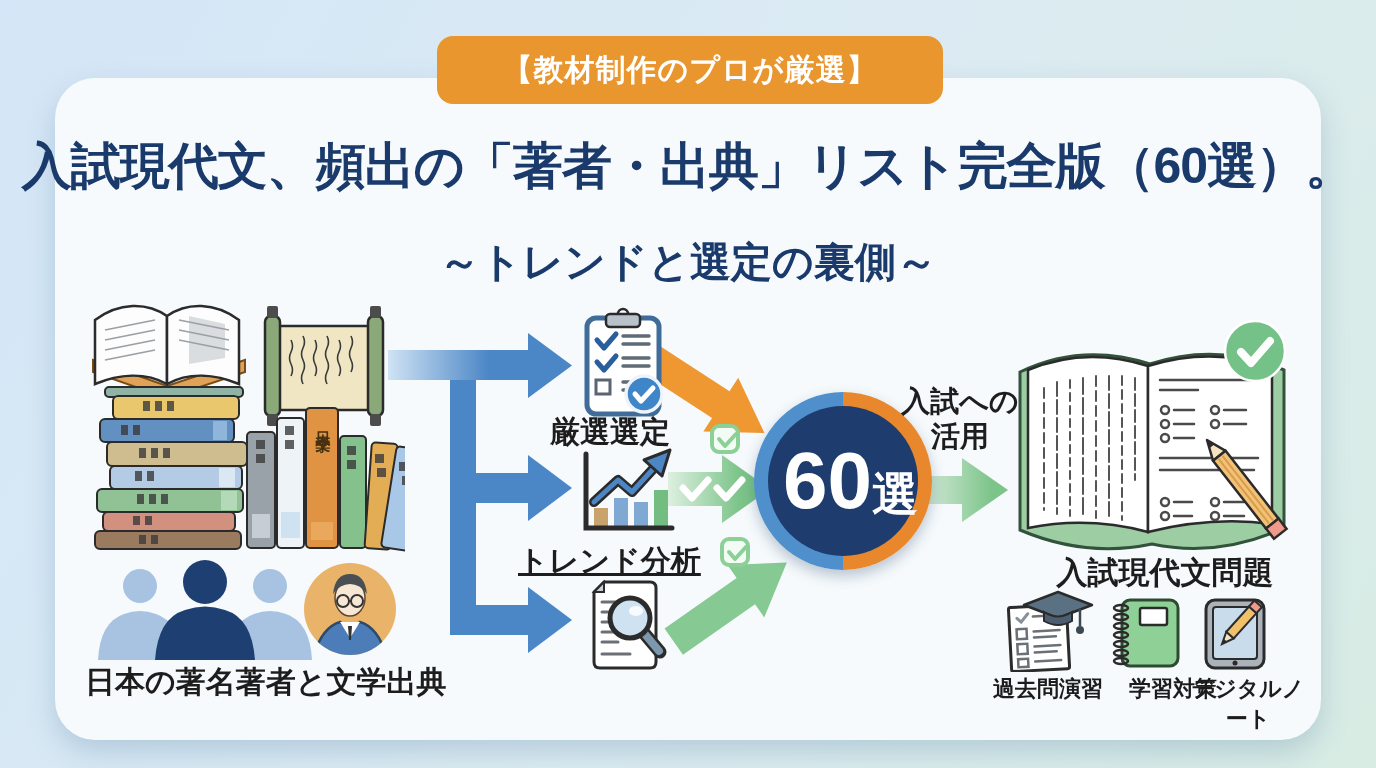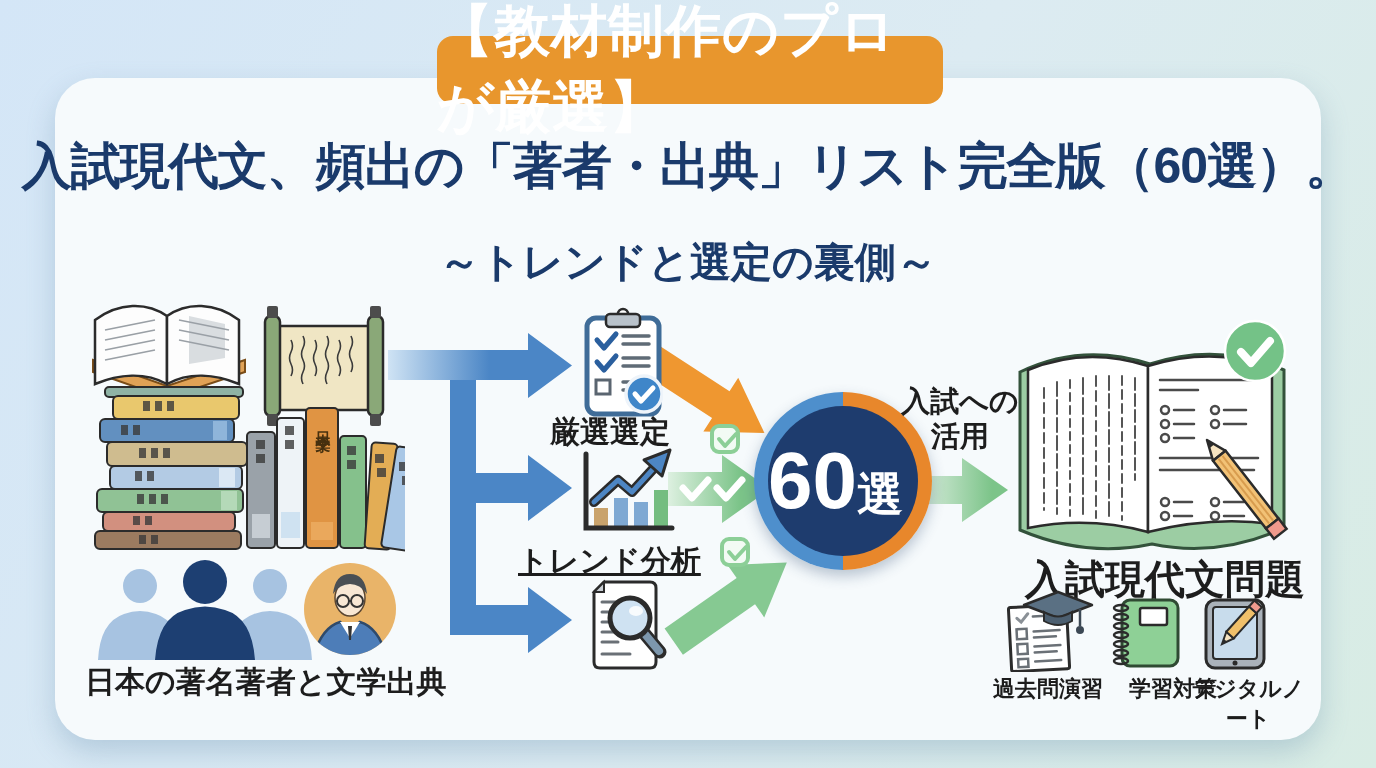--- a/index.html
+++ b/index.html
@@ -3,42 +3,42 @@
 <meta charset="utf-8">
 <style>
   html,body{margin:0;padding:0;}
   body{font-family:"Liberation Sans","DejaVu Sans",sans-serif;}
   .canvas{position:relative;width:1376px;height:768px;overflow:hidden;
     background:linear-gradient(120deg,#d4e6f7 0%,#dcebf2 55%,#d8ece4 100%);}
   .card{position:absolute;left:55px;top:78px;width:1266px;height:662px;
     background:#f6fafc;border-radius:40px;box-shadow:0 12px 28px rgba(100,140,170,.32);}
   .badge{position:absolute;left:437px;top:36px;width:506px;height:68px;
     background:#e8962d;border-radius:16px;display:flex;align-items:center;justify-content:center;
-    color:#ffffff;font-size:56px;font-weight:800;letter-spacing:1px;}
+    color:#ffffff;font-size:30px;font-weight:800;letter-spacing:1px;}
   .title{position:absolute;left:0;top:133px;width:100%;text-align:center;
     color:#1a3a6b;font-size:50px;font-weight:800;letter-spacing:-1px;}
   .subtitle{position:absolute;left:0;top:210px;width:100%;text-align:center;
     color:#1a3a6b;font-size:41px;font-weight:800;margin-top:25px;}
   .abs{position:absolute;}
   .caption{color:#1d1d1d;font-weight:800;}
   .left-caption{left:85px;top:662px;font-size:30px;}
   .step-label{color:#1d1d1d;font-size:30px;font-weight:800;}
   .label1{left:550px;top:412px;width:170px;}
   .label2{left:518px;top:541px;width:190px;text-decoration:underline;}
   .label3{left:548px;top:670px;width:165px;}
   .circle-ring{left:754px;top:392px;width:178px;height:178px;border-radius:50%;
     background:conic-gradient(#e8872b 0deg 180deg,#4e8fcc 180deg 360deg);
     box-shadow:0 6px 14px rgba(40,70,110,.3);}
   .circle-inner{position:absolute;left:14px;top:14px;width:150px;height:150px;border-radius:50%;
-    background:#1e3c6e;display:flex;align-items:center;justify-content:flex-start;}
+    background:#1e3c6e;display:flex;align-items:center;justify-content:flex-end;}
   .circle-inner .num{color:#fff;font-size:80px;font-weight:800;line-height:1;}
   .circle-inner .unit{color:#fff;font-size:46px;font-weight:800;line-height:1;margin-top:26px;}
   .usage{left:893px;top:384px;width:134px;text-align:center;font-size:29px;font-weight:700;
     color:#1d1d1d;line-height:1.2;white-space:pre-line;}
-  .right-caption{left:1025px;top:552px;width:280px;text-align:center;font-size:40px;}
+  .right-caption{left:1025px;top:552px;width:280px;text-align:center;font-size:31px;}
   .mini-label{color:#1c1c1c;font-size:22px;font-weight:700;text-align:center;top:674px;}
   .ml1{left:986px;width:124px;}
   .ml2{left:1126px;width:94px;}
   .ml3{left:1184px;width:128px;}
   .spine-text{left:313px;top:420px;writing-mode:vertical-rl;font-size:15px;font-weight:700;
     color:#46300f;letter-spacing:2px;}
   svg{display:block;}
 </style>
 </head>
 <body>

